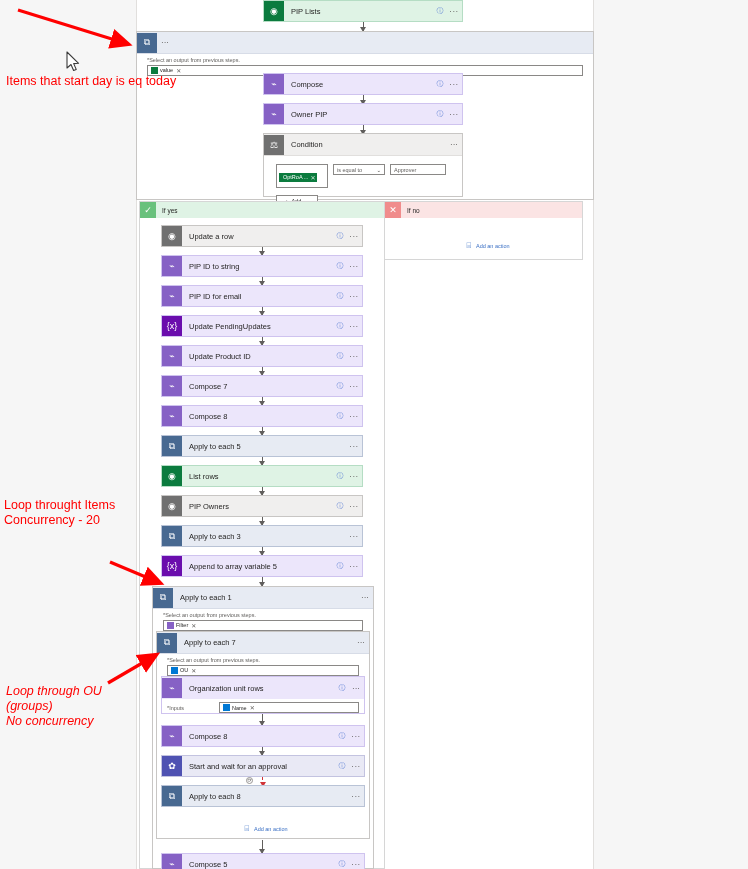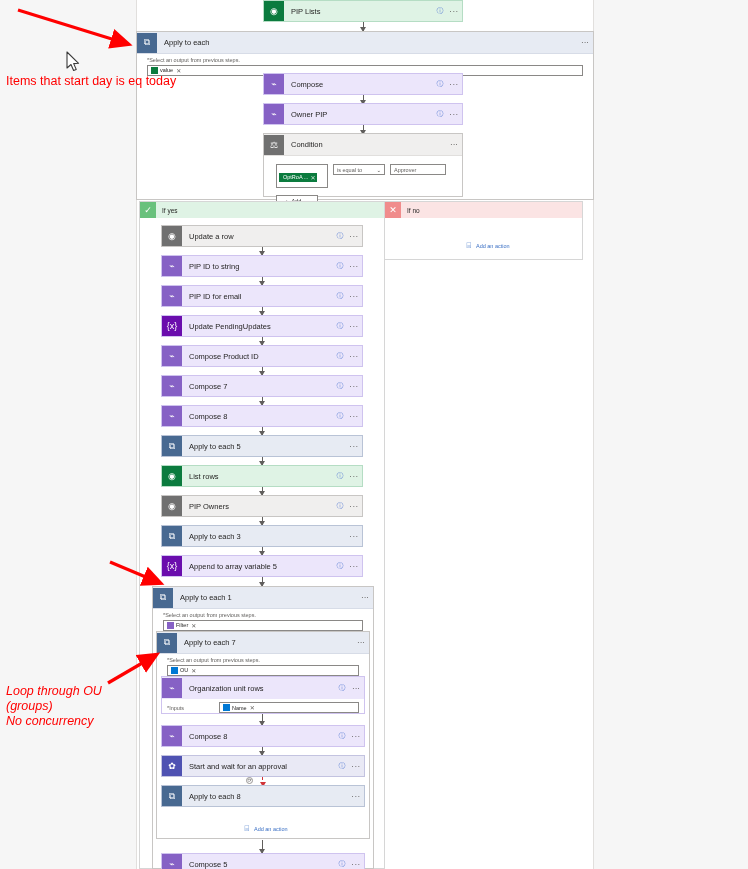--- a/index.html
+++ b/index.html
@@ -250,21 +250,20 @@
     <div class="ico green">◉</div>
     <div class="ttl">PIP Lists</div>
     <div class="info">ⓘ</div>
     <div class="dots">···</div>
   </div>
   <div class="conn" style="left:363px; top:22px; height:9px;"></div>
 
   <div class="scope" style="left:136px; top:31px; width:458px; height:169px;">
     <div class="scope-head">
       <div class="ico">⧉</div>
-      <div class="ttl">Apply to each</div>
       <div class="dots">···</div>
     </div>
     <div class="field-label">*Select an output from previous steps.</div>
     <div class="token-box">
       <span class="token">
         <span class="tico" style="background:#0b7b3e;"></span>
         <span class="tlbl">value</span>
         <span class="tx">✕</span>
       </span>
     </div>
@@ -362,21 +361,21 @@
   <div class="card c-purple" style="left:161px; top:315px; width:202px;">
     <div class="ico dpurple">{x}</div>
     <div class="ttl">Update PendingUpdates</div>
     <div class="info">ⓘ</div>
     <div class="dots">···</div>
   </div>
   <div class="conn" style="left:262px; top:337px; height:8px;"></div>
 
   <div class="card c-purple" style="left:161px; top:345px; width:202px;">
     <div class="ico purple">⌁</div>
-    <div class="ttl">Compose Product ID</div>
+    <div class="ttl">Update Product ID</div>
     <div class="info">ⓘ</div>
     <div class="dots">···</div>
   </div>
   <div class="conn" style="left:262px; top:367px; height:8px;"></div>
 
   <div class="card c-purple" style="left:161px; top:375px; width:202px;">
     <div class="ico purple">⌁</div>
     <div class="ttl">Compose 7</div>
     <div class="info">ⓘ</div>
     <div class="dots">···</div>
@@ -528,18 +527,20 @@
     <line x1="110" y1="562" x2="160" y2="583" stroke="#ff0000" stroke-width="3.2" marker-end="url(#ah)"></line>
     <line x1="108" y1="683" x2="156" y2="655" stroke="#ff0000" stroke-width="3.2" marker-end="url(#ah)"></line>
   </svg>
 
   <svg class="cursor-svg" style="left:66px; top:51px; width:16px; height:22px;" viewBox="0 0 16 22">
     <path d="M1,1 L1,17 L5,13.5 L7.6,19.5 L10.2,18.4 L7.7,12.6 L12.6,12.3 Z" fill="#ffffff" stroke="#3a3a3a" stroke-width="1.1" stroke-linejoin="round"></path>
   </svg>
 
   <div class="annot" style="left:6px; top:74px;">Items that start day is eq today</div>
 
+  <div class="annot" style="left:4px; top:498px;">Loop throught Items
+Concurrency - 20</div>
 
   <div class="annot" style="left:6px; top:684px;font-style:italic;">Loop through OU
 (groups)
 No concurrency</div>
 
 </div>
 
 </body></html>

